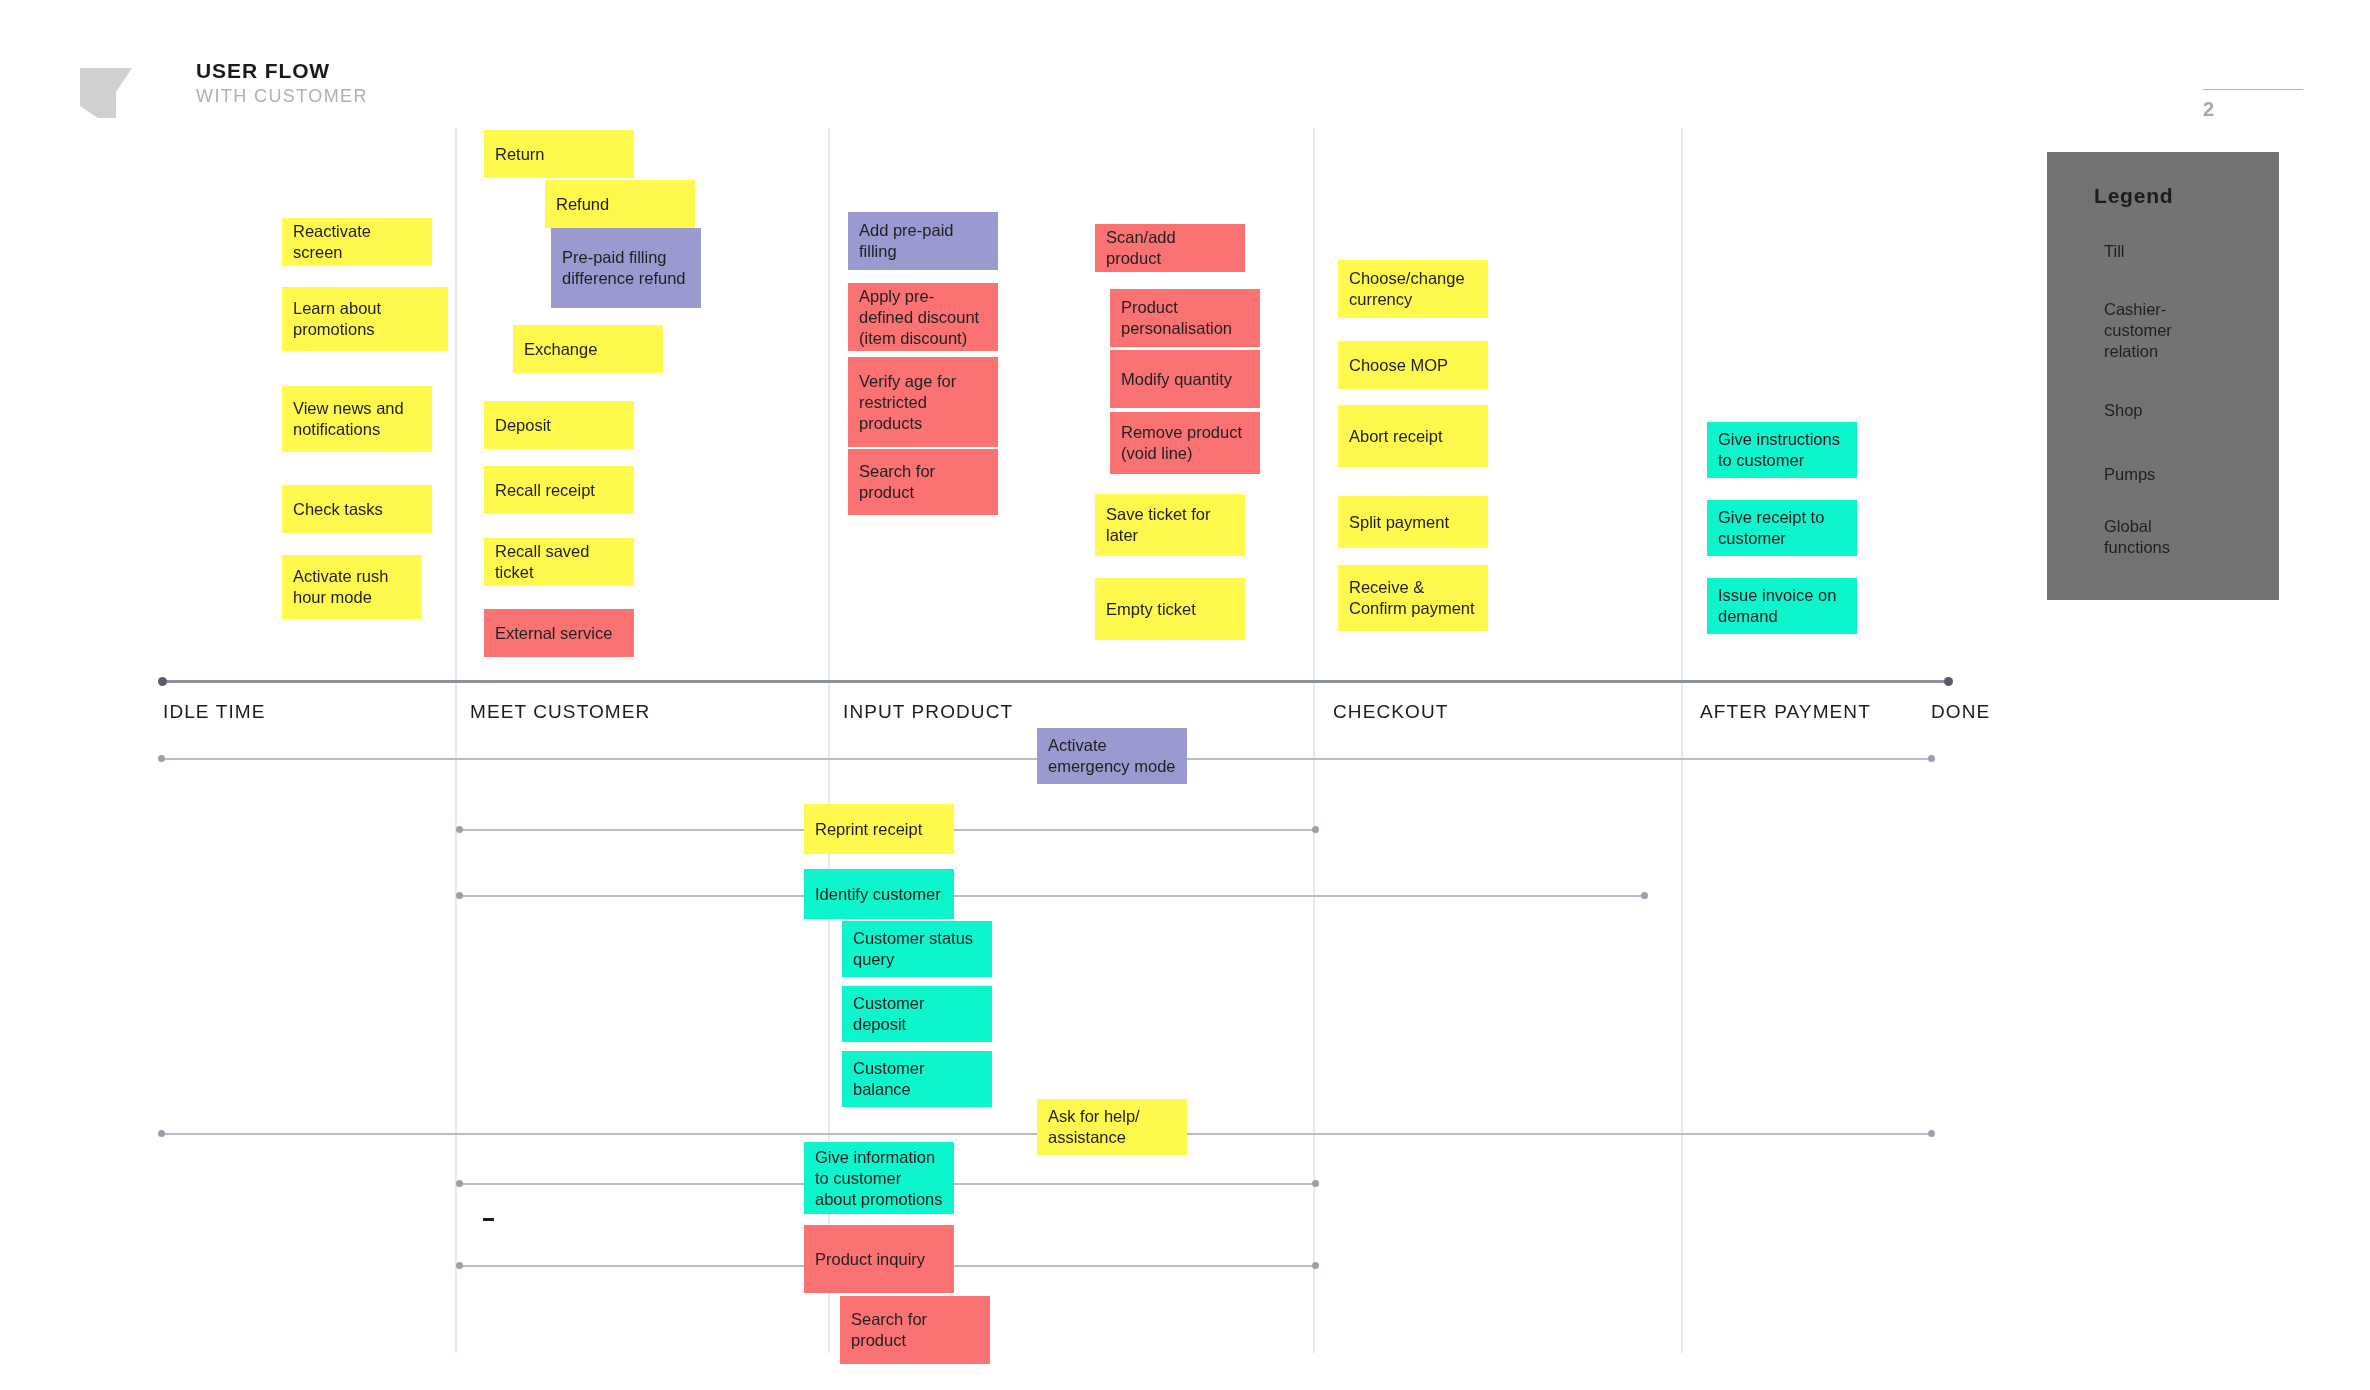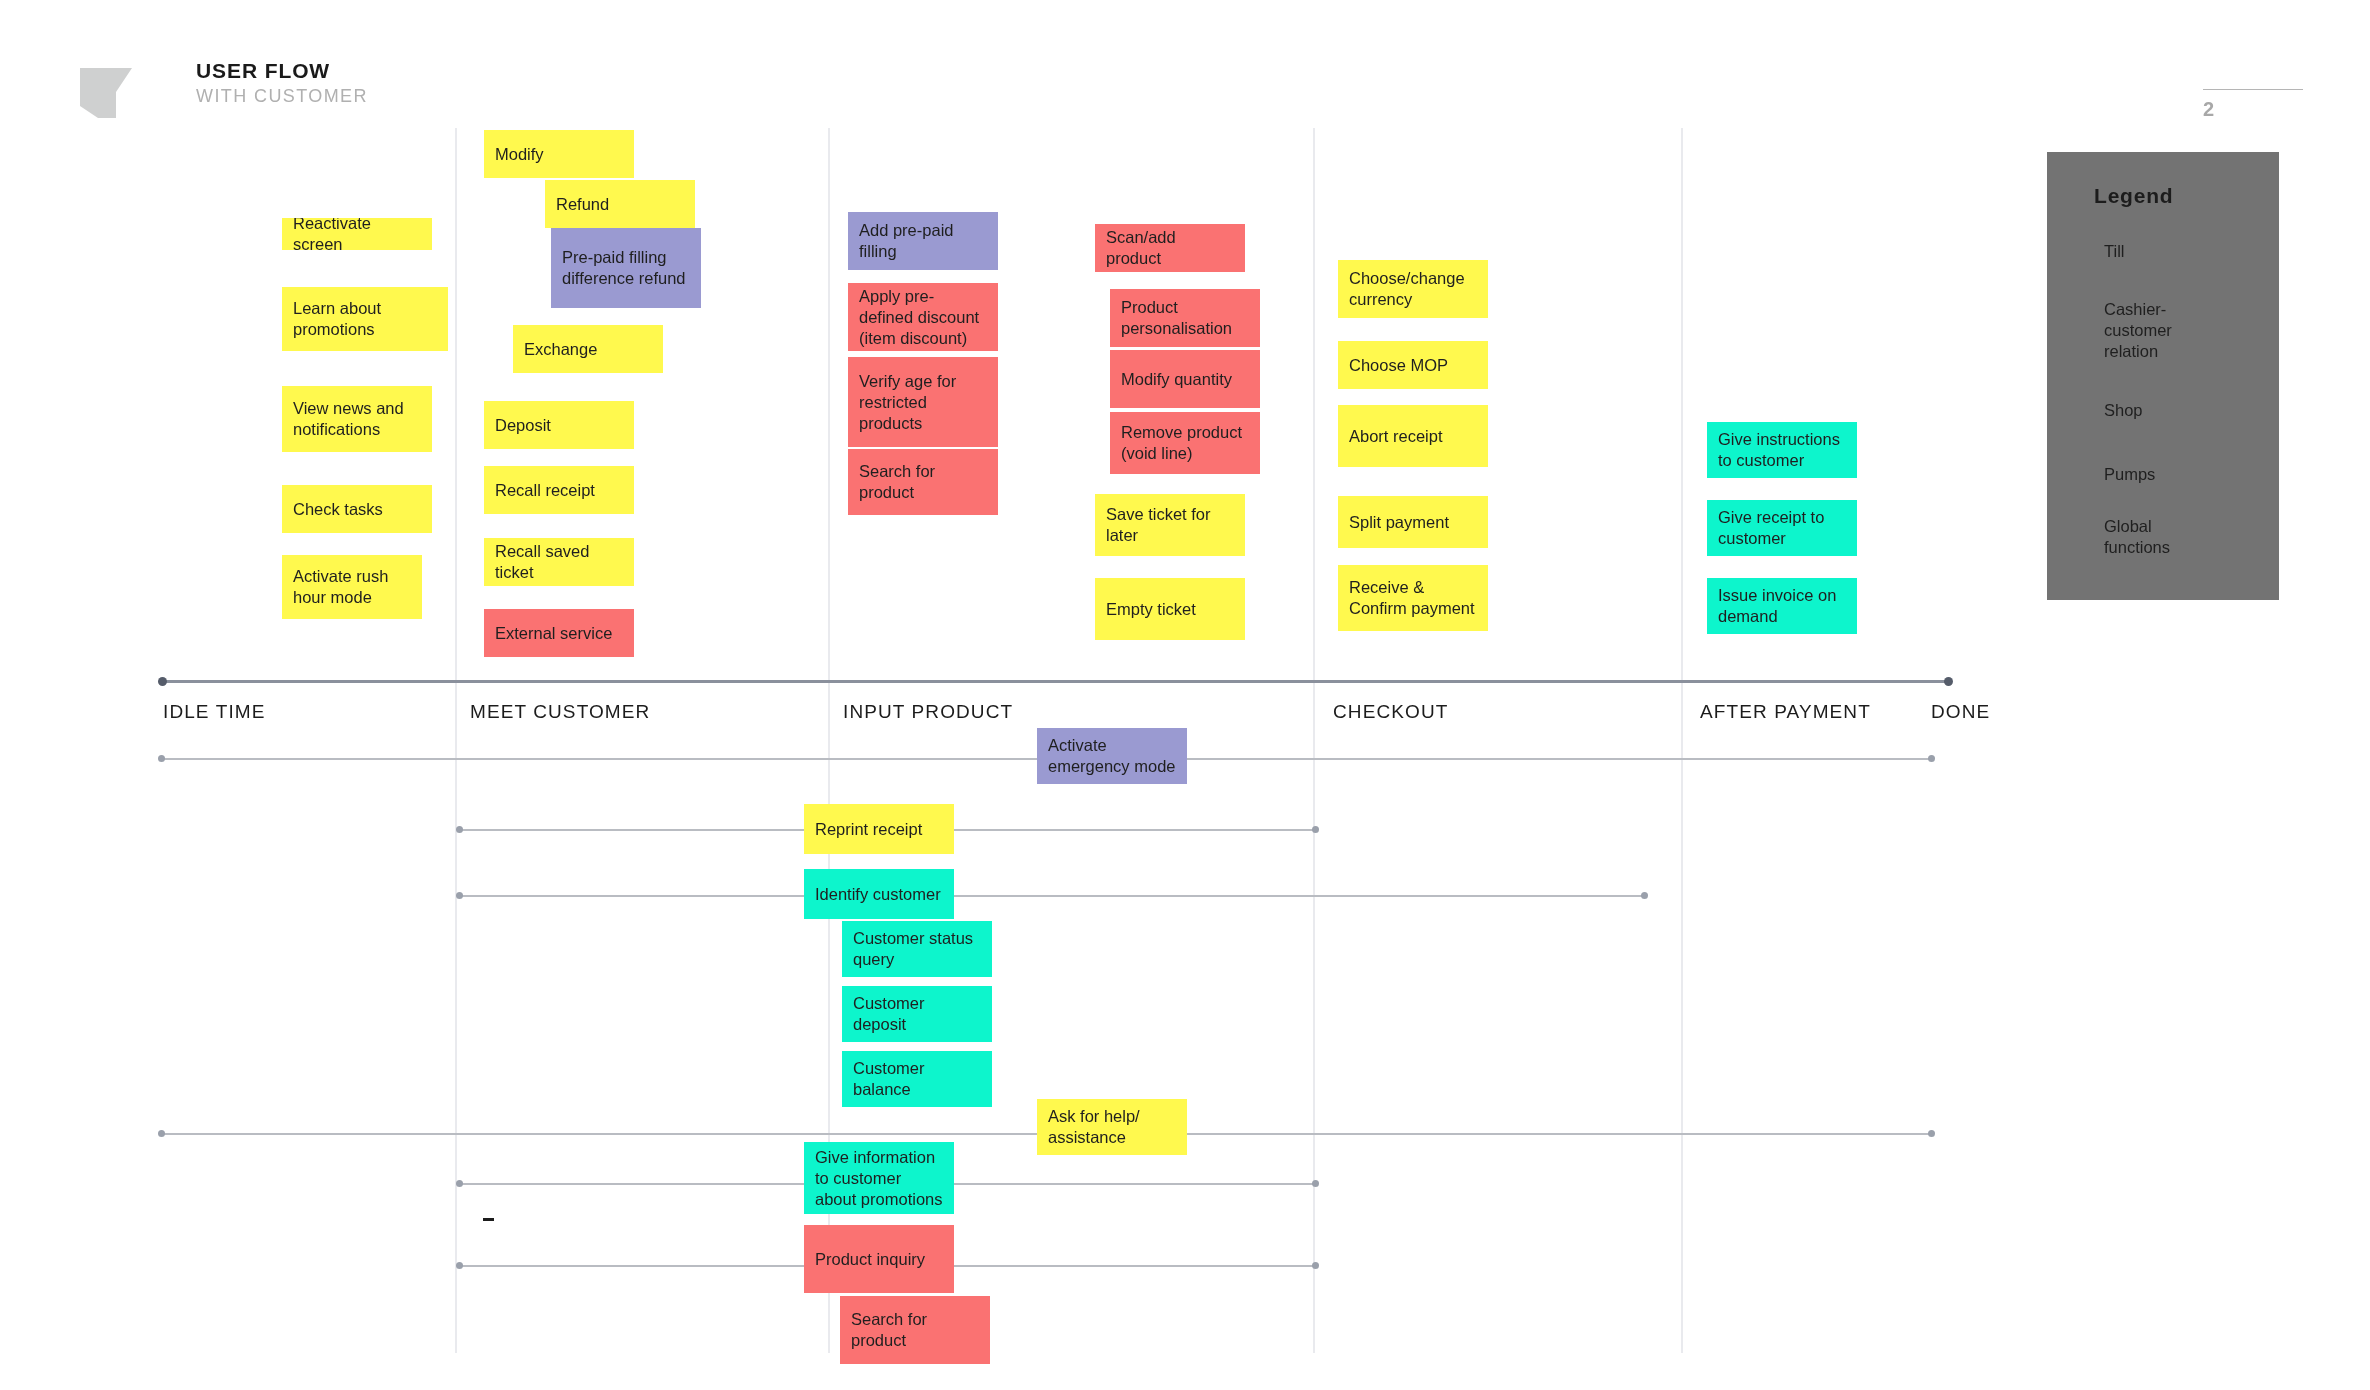--- a/index.html
+++ b/index.html
@@ -202,38 +202,38 @@
   <div class="swim-line" style="left:459px; top:1183px; width:859px;"></div>
   <div class="swim-cap" style="left:456px; top:1180px;"></div>
   <div class="swim-cap" style="left:1312px; top:1180px;"></div>
 
   <div class="swim-line" style="left:459px; top:1265px; width:859px;"></div>
   <div class="swim-cap" style="left:456px; top:1262px;"></div>
   <div class="swim-cap" style="left:1312px; top:1262px;"></div>
 
   <div class="dash-mark"></div>
 
-  <div class="note c-till" style="left:282px; top:218px; width:150px; height:32px;">
+  <div class="note c-till" style="left:282px; top:218px; width:150px; height:48px;">
     <span class="note-inner">Reactivate screen</span>
     </div>
   <div class="note c-till" style="left:282px; top:287px; width:166px; height:64px;">
     <span class="note-inner">Learn about promotions</span>
     </div>
   <div class="note c-till" style="left:282px; top:386px; width:150px; height:66px;">
     <span class="note-inner">View news and notifications</span>
     </div>
   <div class="note c-till" style="left:282px; top:485px; width:150px; height:48px;">
     <span class="note-inner">Check tasks</span>
     </div>
   <div class="note c-till" style="left:282px; top:555px; width:140px; height:64px;justify-content:center;">
     <span class="note-inner">Activate rush hour mode</span>
     </div>
 
   <div class="note c-till" style="left:484px; top:130px; width:150px; height:48px;">
-    <span class="note-inner">Modify</span>
+    <span class="note-inner">Return</span>
     </div>
   <div class="note c-till" style="left:513px; top:180px; width:150px; height:48px;margin-left:32px;">
     <span class="note-inner">Refund</span>
     </div>
   <div class="note c-pumps" style="left:551px; top:228px; width:150px; height:80px;">
     <span class="note-inner">Pre-paid filling difference refund</span>
     </div>
   <div class="note c-till" style="left:513px; top:325px; width:150px; height:48px;">
     <span class="note-inner">Exchange</span>
     </div>

